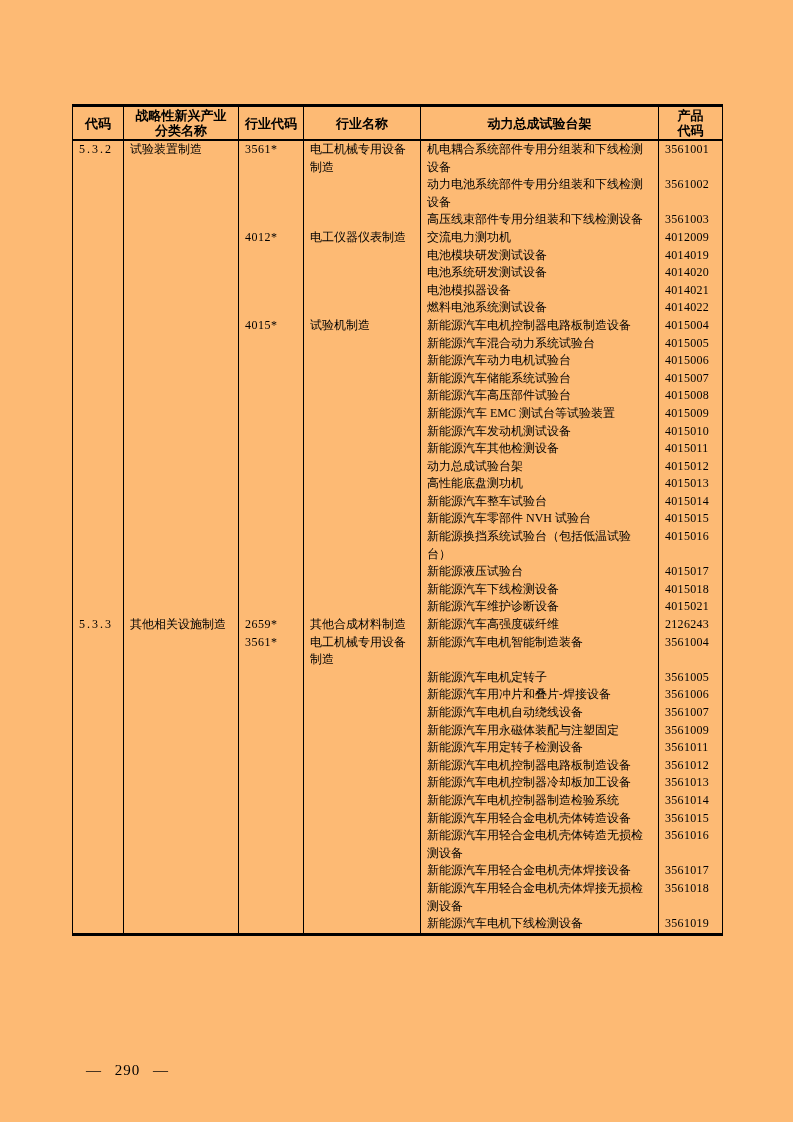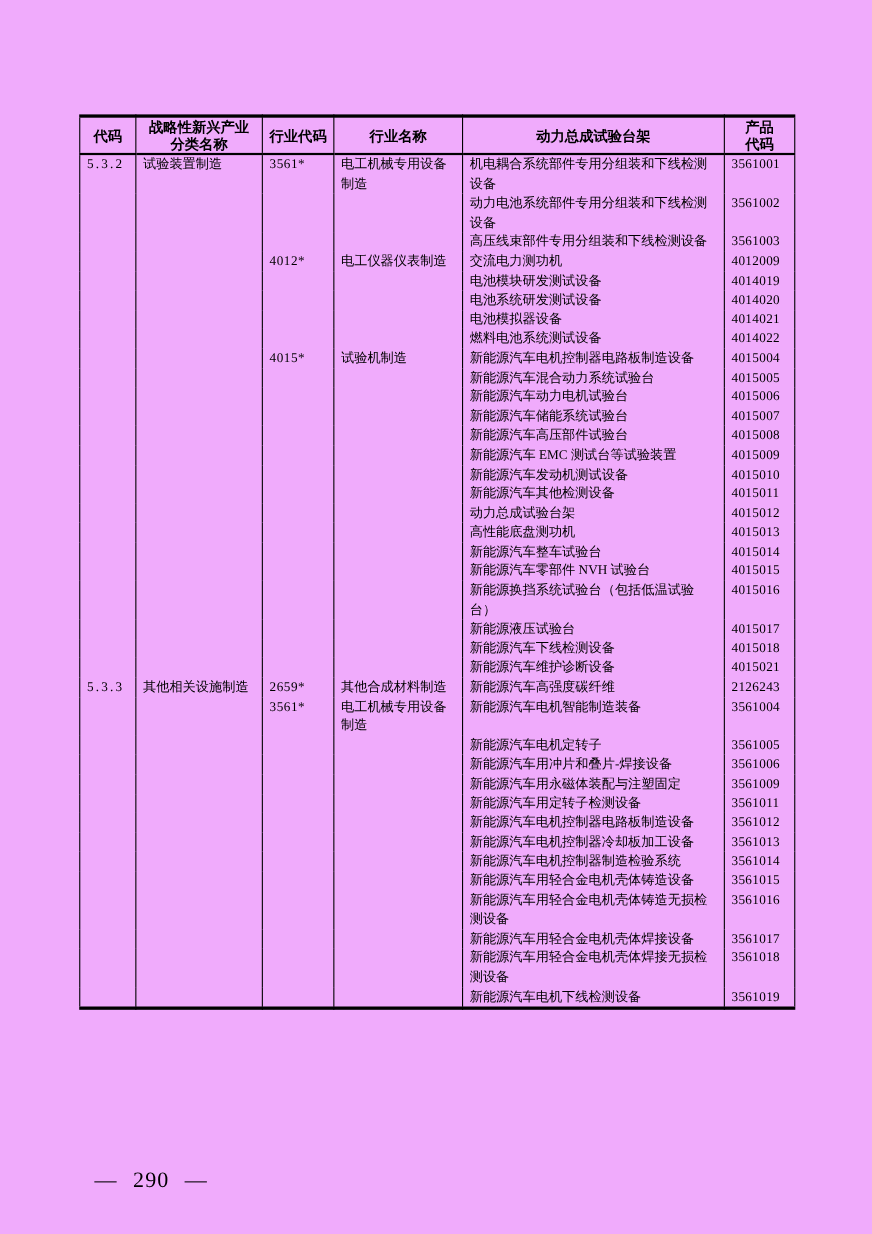--- a/index.html
+++ b/index.html
@@ -1,20 +1,20 @@
 <!DOCTYPE html>
 <html><head>
 <meta charset="utf-8">
 <style>
   html, body { margin: 0; padding: 0; background: #e8e8e8; }
   .page {
     position: relative;
     width: 793px;
     height: 1122px;
-    background: #f0abfc;
+    background: #fdba74;
     margin: 0 auto;
     font-family: "Liberation Serif", "DejaVu Serif", serif;
     color: #000000;
     overflow: hidden;
   }
   .doc-table {
     position: absolute;
     left: 72px;
     top: 104px;
     width: 650px;
@@ -49,21 +49,21 @@
     padding: 0 4px 0 6px;
     height: 17.6px;
   }
   td.col-code { letter-spacing: 2px; padding-left: 4px; margin-top: 40px; }
   td.col-industry_code { letter-spacing: 0.5px; }
   td.col-product_code { letter-spacing: 0.3px; padding-left: 5px; }
   .footer {
     position: absolute;
     left: 86px;
     top: 1062px;
-    font-size: 20px;
+    font-size: 15px;
     letter-spacing: 1px;
     word-spacing: 8px;
     color: #000;
   }
 </style>
 </head>
 <body>
 
 <div class="page">
 
@@ -323,20 +323,28 @@
           <td class="col-industry_code"></td>
           <td class="col-industry_name"></td>
           <td class="col-product">新能源汽车用冲片和叠片-焊接设备</td>
           <td class="col-product_code">3561006</td>
         </tr>
         <tr>
           <td class="col-code"></td>
           <td class="col-category"></td>
           <td class="col-industry_code"></td>
           <td class="col-industry_name"></td>
+          <td class="col-product">新能源汽车电机自动绕线设备</td>
+          <td class="col-product_code">3561007</td>
+        </tr>
+        <tr>
+          <td class="col-code"></td>
+          <td class="col-category"></td>
+          <td class="col-industry_code"></td>
+          <td class="col-industry_name"></td>
           <td class="col-product">新能源汽车用永磁体装配与注塑固定</td>
           <td class="col-product_code">3561009</td>
         </tr>
         <tr>
           <td class="col-code"></td>
           <td class="col-category"></td>
           <td class="col-industry_code"></td>
           <td class="col-industry_name"></td>
           <td class="col-product">新能源汽车用定转子检测设备</td>
           <td class="col-product_code">3561011</td>

